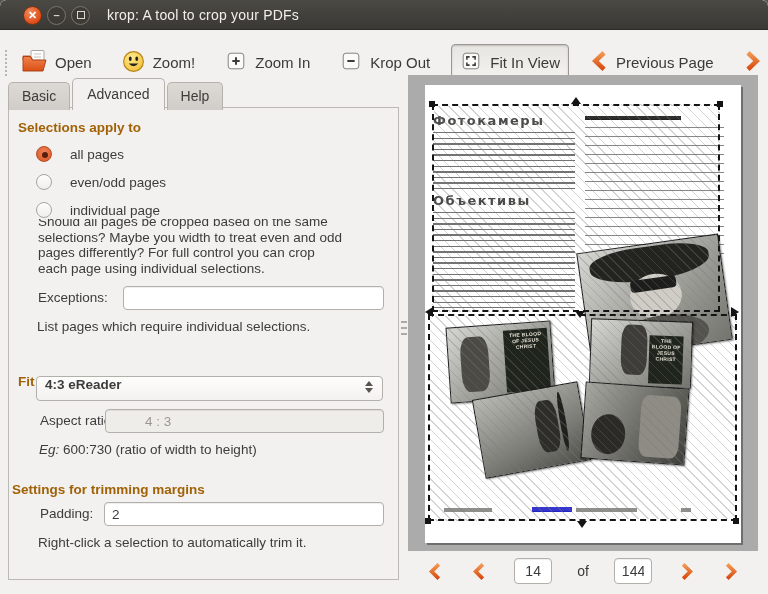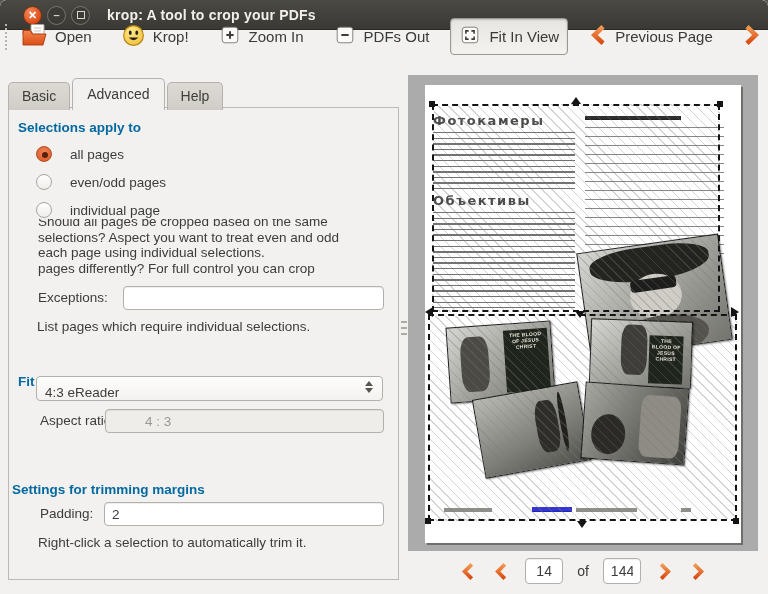--- a/index.html
+++ b/index.html
@@ -11,60 +11,60 @@
   .titlebar { position:absolute; left:0; top:0; width:768px; height:30px;
     background:linear-gradient(#4b4944,#3a3834); border-radius:6px 6px 0 0;
     display:flex; align-items:center; box-shadow:inset 0 -1px 0 #2c2a27; }
   .wbtn { width:19px; height:19px; border-radius:50%; margin-left:5px; position:relative;
     display:flex; align-items:center; justify-content:center; font-size:11px; cursor:default; }
   .wbtn.close { background:radial-gradient(circle at 35% 30%, #f08a5c, #dd4814 75%);
     border:1px solid #7e3410; color:#fff; margin-left:23px; }
   .wbtn.minmax { background:#3d3b36; border:1px solid #77746c; color:#d9d6cf; }
   .wbtn .glyph { line-height:1; font-weight:bold; }
   .wbtn.maximize .glyph { font-size:8px; border:1.5px solid #d9d6cf; width:8px; height:8px; }
-  .title-text { color:#f2efe9; font-weight:bold; font-size:14px; margin-left:17px; letter-spacing:.2px; }
+  .title-text { color:#f2efe9; font-weight:normal; font-size:14px; margin-left:17px; letter-spacing:.2px; }
 
   
-  .toolbar { position:absolute; left:0; top:14px; width:712px; height:45px;
+  .toolbar { position:absolute; left:0; top:40px; width:712px; height:45px;
     display:flex; align-items:center;text-align:center; }
   .tb-handle { width:6px; height:26px; border-left:2px dotted #b8b5b0; margin:0 6px 0 5px; }
   .tb-item { display:flex; align-items:center; gap:8px; padding:5px 8px; margin-right:12px;
     font-size:15px; color:#3a3a37; border:1px solid transparent; border-radius:4px; cursor:default; white-space:nowrap; }
   .tb-item.pressed { border-color:#9b9893; background:linear-gradient(#e7e5e2,#f5f3f0);
     box-shadow:inset 0 1px 2px rgba(0,0,0,.18); }
 
   
   .tabs { position:absolute; left:8px; top:78px; display:flex; align-items:flex-end; z-index:3; }
   .tab { font-size:14px; color:#3c3c39; padding:5px 13px 6px; border:1px solid #b5b2ae;
     border-bottom:none; border-radius:5px 5px 0 0; background:linear-gradient(#dddad6,#d0cdc9);
     margin-right:2px; position:relative; top:0; cursor:default; }
   .tab.active { background:#f2f1f0; padding:7px 14px 8px; z-index:4; }
   .frame { position:absolute; left:8px; top:107px; width:391px; height:473px;
     border:1px solid #bcb9b5; background:#f2f1f0; }
   .frame .abs { position:absolute; }
-  .h-bold { font-size:13.5px; font-weight:bold; color:#0369a1; }
+  .h-bold { font-size:13.5px; font-weight:bold; color:#a16207; }
   .ptext  { font-size:13.5px; color:#3c3c3c; }
 
   .radio-row { display:flex; align-items:center; gap:18px; height:18px; }
   .radio { width:16px; height:16px; border-radius:50%; border:1px solid #a8a5a0;
     background:linear-gradient(#fdfdfc,#f0eeeb); position:relative; }
   .radio.on { background:radial-gradient(circle at 50% 38%, #f0845e, #e2602e 72%); border-color:#b24e23; }
   .radio.on::after { content:""; position:absolute; left:5px; top:5px; width:6px; height:6px;
     border-radius:50%; background:#571f0b; }
 
   .clipbox { overflow:hidden; }
   .clipbox .inner { margin-top:-5px; line-height:15.5px; white-space:nowrap; }
 
   .gtk-input { height:24px; border:1px solid #b3afab; border-radius:4px; background:#fff;
     font-family:"Liberation Sans",sans-serif; font-size:13.5px; color:#3c3c3c; padding:0 7px;
     box-shadow:inset 0 1px 1px rgba(0,0,0,.07); outline:none; }
   .gtk-input:disabled { background:#efedea; color:#9b9792; }
   .combo { height:25px; border:1px solid #b3afab; border-radius:4px;
     background:linear-gradient(#fdfdfc,#f4f2ef); font-size:13.5px; color:#3c3c3c;
-    display:flex; align-items:flex-end; padding:0 8px; position:relative; }
+    display:flex; align-items:flex-start; padding:0 8px; position:relative;font-weight:bold; }
   .combo .spin { position:absolute; right:9px; top:4px; display:flex; flex-direction:column; gap:2px; }
   .combo .spin i { width:0; height:0; border-left:4px solid transparent; border-right:4px solid transparent; display:block; }
   .combo .spin i.up { border-bottom:5px solid #57554f; }
   .combo .spin i.dn { border-top:5px solid #57554f; }
   .em { font-style:italic; }
 
   
   .split-handle { position:absolute; left:401px; top:321px; width:6px; height:16px;
     background:repeating-linear-gradient(to bottom,#aeaba6 0 2px, transparent 2px 6px); }
   .preview { position:absolute; left:408px; top:75px; width:350px; height:476px; background:#ababab; }
@@ -90,21 +90,21 @@
     background:repeating-linear-gradient(45deg, rgba(120,120,120,.32) 0 1px, transparent 1px 7px); }
   .h-sq { position:absolute; width:6px; height:6px; background:#141414; }
   .tri { position:absolute; width:0; height:0; }
   .tri.up   { border-left:5px solid transparent; border-right:5px solid transparent; border-bottom:7px solid #141414; }
   .tri.down { border-left:5px solid transparent; border-right:5px solid transparent; border-top:7px solid #141414; }
   .tri.left { border-top:5px solid transparent; border-bottom:5px solid transparent; border-right:8px solid #141414; }
   .tri.right{ border-top:5px solid transparent; border-bottom:5px solid transparent; border-left:8px solid #141414; }
 
   
   .pager { position:absolute; left:408px; top:551px; width:350px; height:40px;
-    display:flex; align-items:center; justify-content:center; gap:14px; }
+    display:flex; align-items:center; justify-content:center; gap:25px; }
   .pager .nav { width:20px; height:20px; display:flex; align-items:center; justify-content:center; }
   .pager input { width:38px; height:26px; text-align:center; font-size:14px; }
   .pager .of { font-size:14px; color:#3a3a38; }
 </style>
 </head>
 <body>
 
 <div class="window">
 
   <div class="titlebar">
@@ -153,41 +153,41 @@
             <stop offset="0" stop-color="#ffe98a"></stop>
                 <stop offset="1" stop-color="#f0b92c"></stop>
               </radialGradient>
             </defs>
           <circle cx="12" cy="12" r="10.3" fill="url(#sg)" stroke="#b68412" stroke-width="1.2"></circle>
           <ellipse cx="8.6" cy="9.2" rx="1.5" ry="2.3" fill="#26231d"></ellipse>
           <ellipse cx="15.4" cy="9.2" rx="1.5" ry="2.3" fill="#26231d"></ellipse>
           <path d="M7 14.2 Q12 19.5 17 14.2 Z" fill="#26231d"></path>
         </svg>
       </span>
-      <span>Krop!</span>
+      <span>Zoom!</span>
     </div>
 
     <div class="tb-item">
       <span>
         <svg width="22" height="22" viewBox="0 0 24 24">
           <rect x="3.5" y="3.5" width="17" height="17" rx="3" fill="#fbfaf8" stroke="#7b7973"></rect>
           <path d="M12 8 V16 M8 12 H16" stroke="#3c3c39" stroke-width="2.2"></path>
         </svg>
       </span>
       <span>Zoom In</span>
     </div>
 
     <div class="tb-item">
       <span>
         <svg width="22" height="22" viewBox="0 0 24 24">
           <rect x="3.5" y="3.5" width="17" height="17" rx="3" fill="#fbfaf8" stroke="#7b7973"></rect>
           <path d="M8 12 H16" stroke="#3c3c39" stroke-width="2.2"></path>
         </svg>
       </span>
-      <span>PDFs Out</span>
+      <span>Krop Out</span>
     </div>
 
     <div class="tb-item pressed">
       <span>
         <svg width="22" height="22" viewBox="0 0 24 24">
           <rect x="3.5" y="3.5" width="17" height="17" rx="3" fill="#fbfaf8" stroke="#7b7973"></rect>
           <path d="M7.5 10.5 V7.5 H10.5 M13.5 7.5 H16.5 V10.5 M16.5 13.5 V16.5 H13.5 M10.5 16.5 H7.5 V13.5" stroke="#3c3c39" stroke-width="1.7" fill="none"></path>
         </svg>
       </span>
       <span>Fit In View</span>
@@ -243,23 +243,23 @@
       <span class="ptext">even/odd pages</span>
     </div>
     <div class="abs radio-row" style="left:27px; top:93px;">
       <span class="radio"></span>
       <span class="ptext">individual page</span>
     </div>
 
     <div class="abs clipbox" style="left:29px; top:111px; width:352px; height:60px;">
       <div class="inner ptext">
         <div>Should all pages be cropped based on the same</div>
-        <div>selections? Aspect you want to treat even and odd</div>
+        <div>selections? Maybe you width to treat even and odd</div>
+        <div>pages differently? For full control you can crop</div>
         <div>each page using individual selections.</div>
-        <div>pages differently? For full control you can crop</div>
       </div>
     </div>
 
     <div class="abs ptext" style="left:29px; top:182px;">Exceptions:</div>
     <input class="abs gtk-input" style="left: 114px; top: 178px; width: 261px;" value="">
 
     <div class="abs ptext" style="left:28px; top:211px;">List pages which require individual selections.</div>
 
     <div class="abs h-bold" style="left:9px; top:248px;margin-top:18px;">Fit screen of device</div>
 
@@ -267,20 +267,23 @@
       <span>4:3 eReader</span>
       <span class="spin">
           <i class="up"></i>
           <i class="dn"></i>
         </span>
     </div>
 
     <div class="abs ptext" style="left:31px; top:305px;">Aspect ratio:</div>
     <input class="abs gtk-input" style="left: 96px; top: 301px; width: 279px; padding-left: 39px;" disabled="" value="4 : 3">
 
+    <div class="abs ptext" style="left:30px; top:334px;">
+      <span class="em">Eg:</span><span> 600:730 (ratio of width to height)</span>
+    </div>
 
     <div class="abs h-bold" style="left:3px; top:374px;">Settings for trimming margins</div>
 
     <div class="abs ptext" style="left:31px; top:398px;">Padding:</div>
     <input class="abs gtk-input" style="left: 95px; top: 394px; width: 280px;" value="2">
 
     <div class="abs ptext" style="left:29px; top:427px;">Right-click a selection to automatically trim it.</div>
   </div>
 
   <div class="split-handle"></div>

